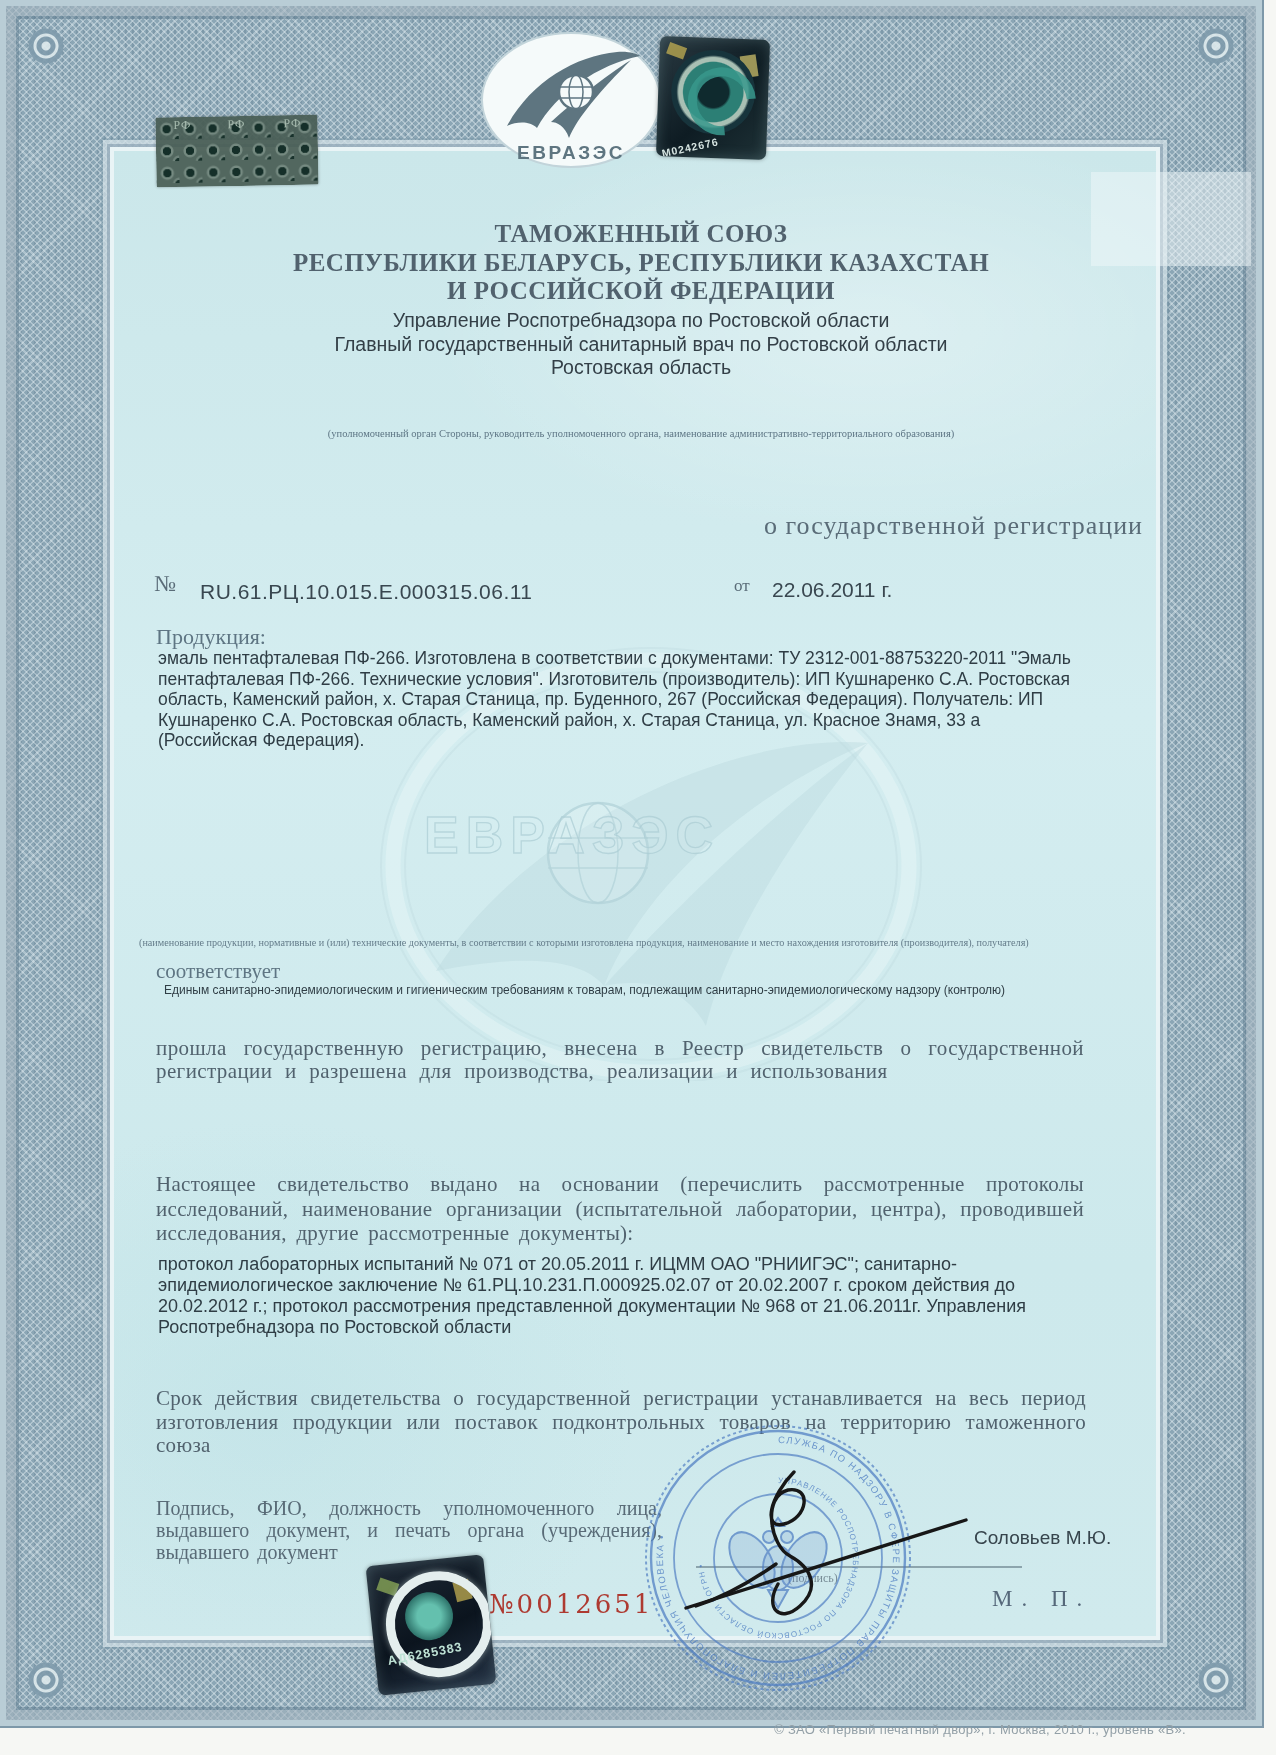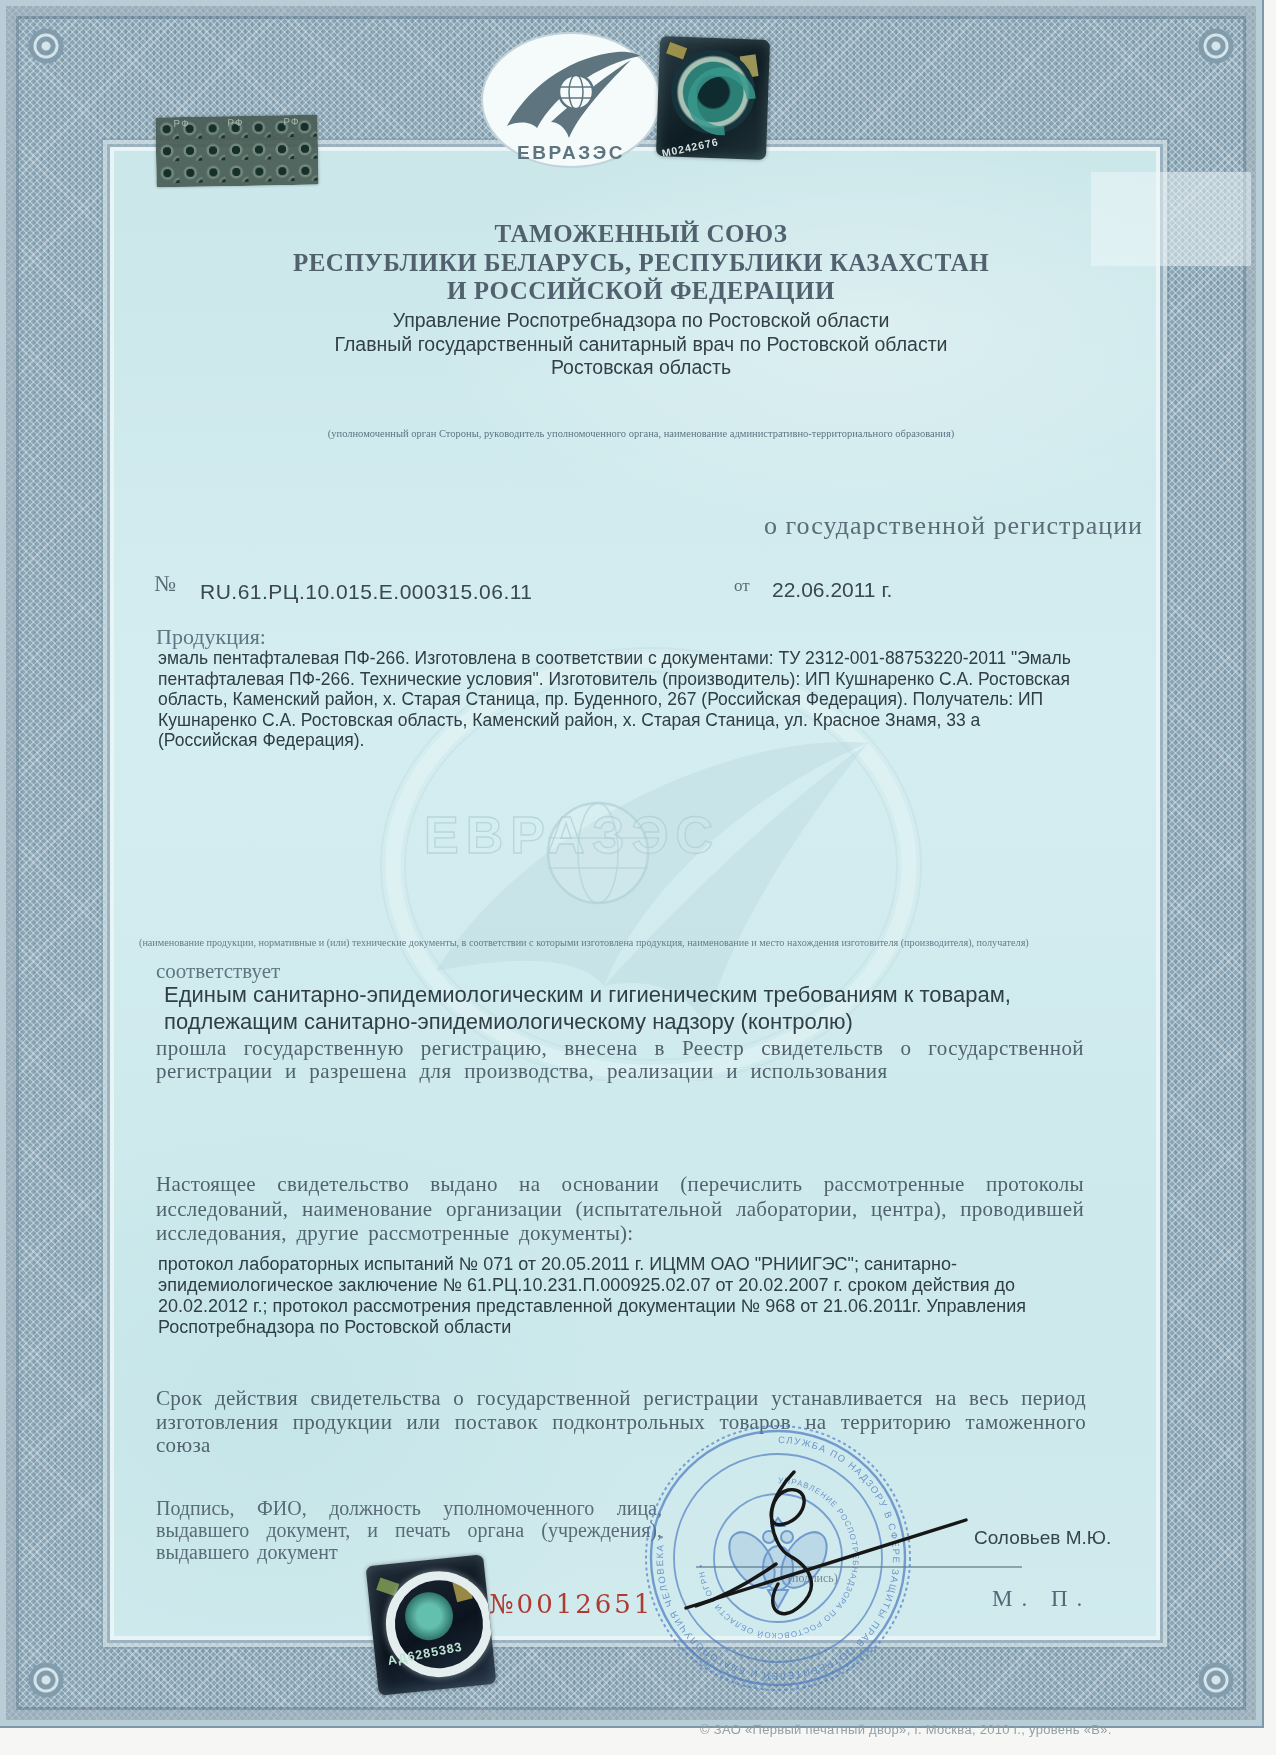--- a/index.html
+++ b/index.html
@@ -47,38 +47,38 @@
     font-size:26px;color:#5a6c78;letter-spacing:1px;}
   .num-label{left:148px;top:565px;font-family:"Liberation Serif",serif;font-size:23px;color:#5a6c78;}
   .num-value{left:194px;top:574px;font-size:21px;color:#394750;letter-spacing:.5px;}
   .date-label{left:728px;top:570px;font-family:"Liberation Serif",serif;font-size:17px;color:#5a6c78;}
   .date-value{left:766px;top:572px;font-size:21px;color:#394750;}
   .product-label{left:150px;top:618px;font-family:"Liberation Serif",serif;font-size:22px;color:#5e7583;}
   .product-text{left:152px;top:642px;width:914px;font-size:17.5px;line-height:20.6px;color:#2f3d45;}
   .product-note{left:133px;top:931px;width:1015px;font-family:"Liberation Serif",serif;font-size:10.2px;
     color:#647c8a;white-space:nowrap;}
   .conform-label{left:150px;top:953px;font-family:"Liberation Serif",serif;font-size:21px;color:#5e7583;}
-  .conform-text{left:158px;top:975px;width:905px;font-size:22px;line-height:27px;color:#303e46;}
+  .conform-text{left:158px;top:975px;width:905px;font-size:12px;line-height:19px;color:#303e46;}
   .reg-text{left:150px;top:1031px;width:928px;font-family:Liberation Serif, serif;font-size:21px;
     line-height:22.6px;color:#51626e;text-align:justify;word-spacing:7px;letter-spacing:.4px;}
   .usage-text{left:152px;top:1099px;width:920px;font-size:18px;line-height:21.5px;color:#2f3d45;}
   .basis-text{left:150px;top:1166px;width:928px;font-family:"Liberation Serif",serif;font-size:21px;
     line-height:24.6px;color:#51626e;text-align:justify;word-spacing:4px;letter-spacing:.3px;}
   .basis-details{left:152px;top:1248px;width:932px;font-size:18px;line-height:21px;color:#2f3d45;}
   .validity-text{left:150px;top:1381px;width:930px;font-family:"Liberation Serif",serif;font-size:21px;
     line-height:23.6px;color:#51626e;text-align:justify;word-spacing:5px;letter-spacing:.3px;}
   .sign-note{left:150px;top:1492px;width:506px;font-family:"Liberation Serif",serif;font-size:20px;
     line-height:21.8px;color:#596b77;text-align:justify;word-spacing:3px;}
   .serial{left:483px;top:1583px;font-family:"DejaVu Serif","Liberation Serif",serif;font-weight:normal;
     font-size:26px;letter-spacing:3px;color:#ae3a31;}
   .signer{left:968px;top:1521px;font-size:19px;color:#36444c;}
   .sig-line{left:690px;top:1560px;width:326px;height:1.5px;background:rgba(86,108,120,.55);}
   .sig-caption{left:782px;top:1565px;font-family:"Liberation Serif",serif;font-size:12px;color:#5a6c78;opacity:.75;}
   .mp{left:986px;top:1580px;font-family:Liberation Serif, serif;font-size:23px;letter-spacing:9px;color:#55687a;}
-  .footer{top:1722px;left:700px;width:560px;text-align:left;font-size:13px;color:#93a0a7;letter-spacing:.3px;}
+  .footer{top:1722px;left:700px;width:560px;text-align:center;font-size:13px;color:#93a0a7;letter-spacing:.3px;}
 
   
   .logo-oval{left:473px;top:24px;width:184px;height:140px;}
   
   .holo{border-radius:7px;box-shadow:0 0 4px rgba(0,0,0,.35), inset 0 0 14px rgba(160,200,205,.25);overflow:hidden;}
   .holo-top{left:652px;top:32px;width:110px;height:120px;transform:rotate(2deg);
     background:linear-gradient(135deg,#2a3a42,#0e1c23 55%,#1e3136);}
   .holo-bottom{left:366px;top:1554px;width:118px;height:130px;transform:rotate(-6deg);
     background:linear-gradient(160deg,#202b37,#0b141e 55%,#253345);}
   .holo .ring{position:absolute;border-radius:50%;}
@@ -99,21 +99,21 @@
   .holo-top .holo-num{left:5px;bottom:4px;transform:rotate(-14deg);}
   .holo-bottom .holo-num{left:12px;bottom:30px;transform:rotate(-5deg);font-size:12.5px;color:#bfe3d6;}
 
   
   .sec-patch{left:150px;top:110px;width:162px;height:70px;transform:rotate(-1deg);border-radius:2px;
     background-color:rgba(72,92,84,.93);
     background-image:
       radial-gradient(circle 7px at 11px 12px, rgba(18,44,38,.95) 0 4px, rgba(146,166,156,.55) 4.5px 6px, transparent 7px),
       radial-gradient(circle 7px at 23px 23px, rgba(18,44,38,.9) 0 4px, rgba(146,166,156,.45) 4.5px 6px, transparent 7px);
     background-size:23px 22px;box-shadow:0 0 3px rgba(0,0,0,.3);}
-  .sec-patch span{position:absolute;top:1px;font-size:10px;color:#a6baae;letter-spacing:1px;}
+  .sec-patch span{position:absolute;top:1px;font-size:12px;color:#a6baae;letter-spacing:1px;font-family:Liberation Serif, serif;}
 
   
   .watermark{left:370px;top:635px;width:560px;height:440px;opacity:.55;}
 
   
   .stamp{left:632px;top:1412px;width:280px;height:280px;opacity:.85;}
   .signature{left:660px;top:1452px;width:320px;height:170px;}
 </style>
 </head>
 <body>

